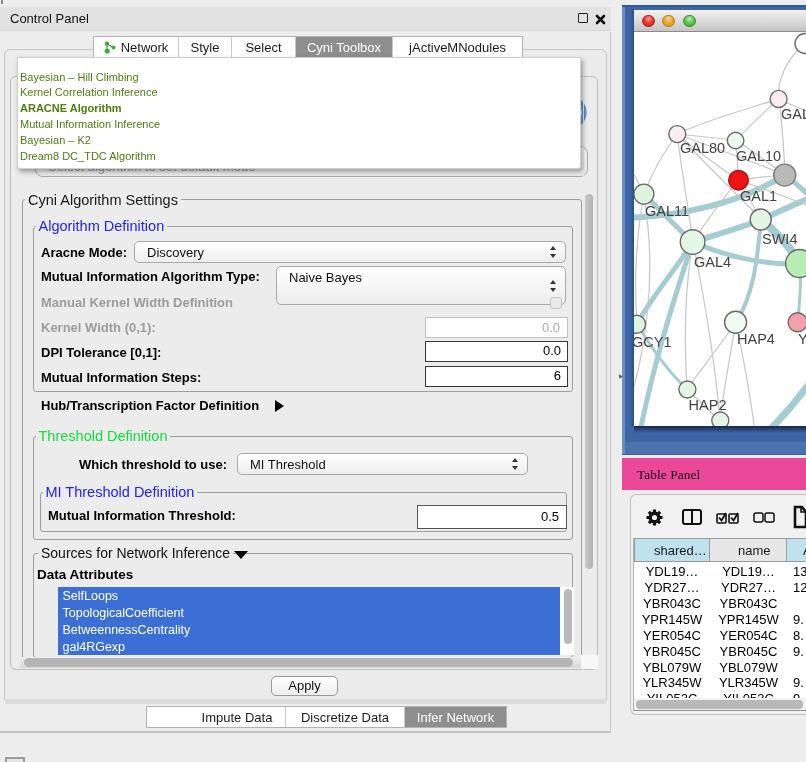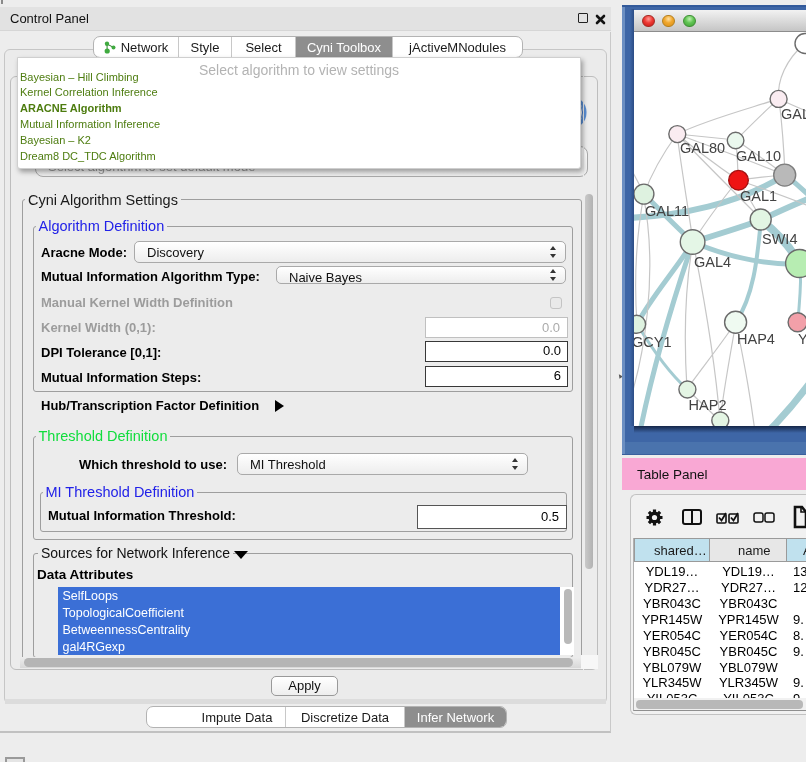--- a/index.html
+++ b/index.html
@@ -7,21 +7,21 @@
 body { font-family:"Liberation Sans", sans-serif; background:#ededed; position:relative; }
 .abs { position:absolute; }
 .bold { font-weight:bold; }
 
 #titlebar { left:0; top:7px; width:611px; height:24px; background:#e2e2e2; border-bottom:1px solid #d6d6d6; }
 #titlebar .t { position:absolute; left:10px; top:4px; font-size:13px; color:#111; }
 #cp-body { left:0; top:32px; width:611px; height:701px; background:#ededed; border-bottom:2px solid #c1c1c1; border-right:1.5px solid #c9c9c9; }
 #contentpanel { left:4px; top:49px; width:603px; height:655px; background:#ebebeb; border:1px solid #c6c6c6; border-radius:6px; }
 #scrollpane { left:10px; top:76px; width:588px; height:594px; background:#ececec; border:1px solid #bdbdbd; border-radius:6px; }
 
-.tabbar { display:flex; align-items:center; background:#fff; border:1px solid #b3b3b3; border-radius:7px; overflow:hidden; font-size:13px; color:#1a1a1a; }
+.tabbar { display:flex; align-items:center; background:#fff; border:1px solid #b3b3b3; border-radius:0; overflow:hidden; font-size:13px; color:#1a1a1a; }
 #toptabs { left:93px; top:36px; height:22px; }
 .tabbar .seg { padding:0 10px; height:100%; display:flex; align-items:center; justify-content:center; border-right:1px solid #c8c8c8; white-space:nowrap; }
 .tabbar .seg:last-child { border-right:none; }
 .tabbar .sel { background:#8e8e8e; color:#fff; }
 
 .combo { position:absolute; border:1px solid #a9a9a9; border-radius:5px; background:linear-gradient(#ffffff,#ededed); font-size:13px; color:#111; }
 .combo .cv { position:absolute; left:12px; top:3px; }
 .arr { position:absolute; right:8px; top:50%; width:7px; height:14px; margin-top:-7px; }
 .arr:before { content:""; position:absolute; left:0; top:1px; border-left:3.5px solid transparent; border-right:3.5px solid transparent; border-bottom:4.5px solid #333; }
 .arr:after { content:""; position:absolute; left:0; bottom:1px; border-left:3.5px solid transparent; border-right:3.5px solid transparent; border-top:4.5px solid #333; }
@@ -36,21 +36,21 @@
 #popup .it { position:absolute; left:2px; font-size:11px; color:#4d7c0f; white-space:nowrap; }
 
 #applybtn { left:271px; top:676px; width:67px; height:20px; background:linear-gradient(#ffffff,#eeeeee); border:1px solid #999; border-radius:5px; font-size:13px; color:#111; text-align:center; line-height:18px; }
 #bottabs { left:146px; top:706px; height:22px;padding-left:42px; }
 
 #netwin { left:622px; top:5px; width:184px; height:450px; background:#3e66a6; }
 #nettitle { left:634px; top:10px; width:172px; height:22px; background:linear-gradient(#f2f2f2,#c5c5c5); border-bottom:1px solid #8d8d8d; }
 #netcanvas { left:634px; top:32px; width:172px; height:394px; background:#fff; }
 .light { position:absolute; top:4.5px; width:12.5px; height:12.5px; border-radius:50%; }
 
-#tp-title { left:622px; top:458px; width:184px; height:32px; background:#f9a8d4; }
+#tp-title { left:622px; top:458px; width:184px; height:32px; background:#ec4899;font-family:Liberation Serif, serif; }
 #tp-panel { left:630px; top:494px; width:176px; height:221px; background:#f1f1f1; border:1px solid #c2c2c2; border-radius:6px 0 0 6px; border-right:none; }
 #tbl { left:633px; top:538px; width:173px; height:173px; background:#fff; overflow:hidden; border-bottom:1px solid #8f8f8f; border-left:1px solid #b0b0b0; }
 .th { position:absolute; top:0; height:24px; border-right:1px solid #9a9a9a; border-top:1px solid #9a9a9a; border-bottom:1px solid #9a9a9a; font-size:13px; text-align:center; line-height:24px; color:#1a1a1a; }
 .cell { position:absolute; font-size:13px; color:#000; white-space:nowrap; }
 </style>
 </head>
 <body>
 <div class="abs" style="left:618px;top:374px;width:0;height:0;border-left:2px solid transparent;border-right:2px solid transparent;border-bottom:4.5px solid #555;transform:rotate(-35deg);"></div>
 
 <div class="abs" style="left:1px;top:0;width:1.5px;height:4px;background:#8a8a8a;"></div>
@@ -79,42 +79,41 @@
         <circle cx="3.2" cy="10" r="2.6" fill="#3faa3f"></circle>
         <circle cx="9.5" cy="6.4" r="2" fill="#3faa3f"></circle>
       </svg>Network</div>
   <div class="seg" style="width:53px;">Style</div>
   <div class="seg" style="width:64px;">Select</div>
   <div class="seg sel" style="width:97px;">Cyni Toolbox</div>
   <div class="seg" style="width:129px;">jActiveMNodules</div>
 </div>
 
 <div class="abs" id="popup">
-  <div class="hint">Select algorithm to view settings</div>
   <div class="it" style="top:12.5px;">Bayesian – Hill Climbing</div>
   <div class="it" style="top:28.3px;">Kernel Correlation Inference</div>
   <div class="it bold" style="top:44.1px;">ARACNE Algorithm</div>
   <div class="it" style="top:59.9px;">Mutual Information Inference</div>
   <div class="it" style="top:75.7px;">Bayesian – K2</div>
   <div class="it" style="top:91.5px;">Dream8 DC_TDC Algorithm</div>
 </div>
 
 <div class="gbox" style="left:21.5px;top:199px;width:560px;height:461px;border-radius:3px;"></div>
 <div class="glabel" style="left:25px;top:192px;color:#1a1a1a;font-size:14.5px;">Cyni Algorithm Settings</div>
 
 <div class="gbox" style="left:33px;top:226px;width:540px;height:166px;"></div>
 <div class="glabel" style="left:35.5px;top:218px;color:#2121e8;font-size:14.5px;">Algorithm Definition</div>
 
 <div class="abs bold" style="left:41px;top:245px;font-size:13px;">Aracne Mode:</div>
 <div class="combo" style="left:134px;top:241px;width:432px;height:22px;">
     <span class="cv">Discovery</span>
     <span class="arr"></span>
   </div>
 <div class="abs bold" style="left:41px;top:269px;font-size:13px;">Mutual Information Algorithm Type:</div>
-<div class="combo" style="left:276px;top:266px;width:290px;height:18px;">
+<div class="combo" style="left:276px;top:266px;width:290px;height:39px;">
     <span class="cv">Naive Bayes</span>
     <span class="arr"></span>
   </div>
 <div class="abs bold" style="left:41px;top:295px;font-size:13px;color:#9c9c9c;">Manual Kernel Width Definition</div>
 <div class="abs" style="left:550px;top:297px;width:12px;height:12px;border:1px solid #c4c4c4;border-radius:3px;background:#e9e9e9;"></div>
 <div class="abs bold" style="left:41px;top:320px;font-size:13px;color:#9c9c9c;">Kernel Width (0,1):</div>
 <div class="field" style="left:425px;top:317px;width:143px;height:21px;border:1px solid #c0c0c0;color:#ababab;line-height:19px;padding-right:7px;">0.0</div>
 <div class="abs bold" style="left:41px;top:345px;font-size:13px;">DPI Tolerance [0,1]:</div>
 <div class="field" style="left:425px;top:341px;width:143px;height:21px;border:1.5px solid #383838;color:#000;line-height:18px;padding-right:6px;">0.0</div>
 <div class="abs bold" style="left:41px;top:370px;font-size:13px;">Mutual Information Steps:</div>

